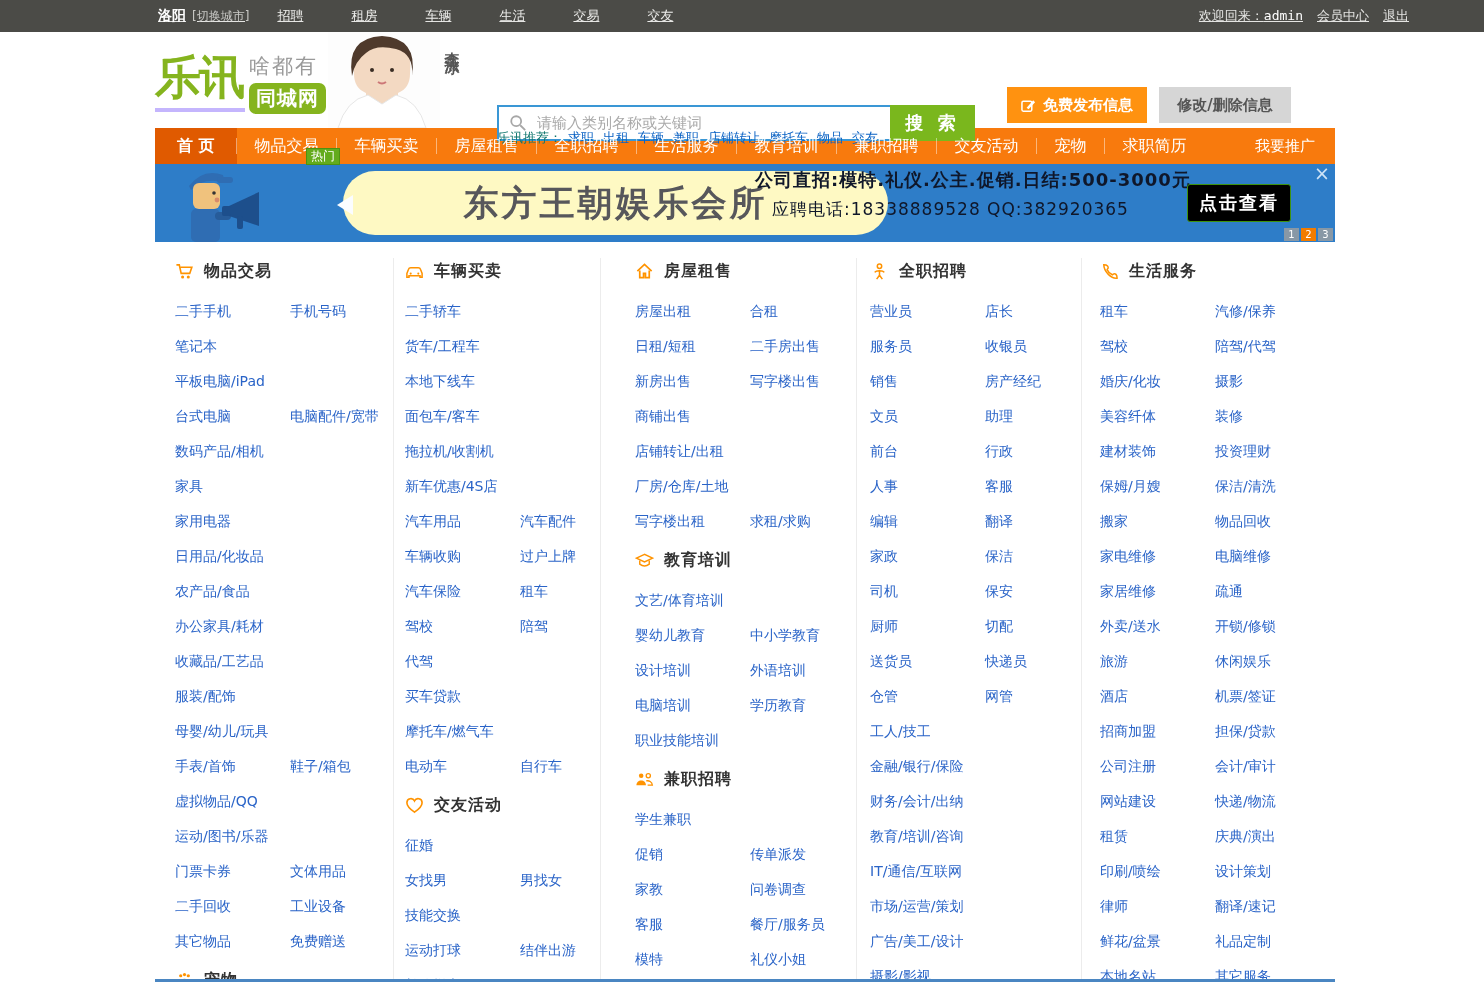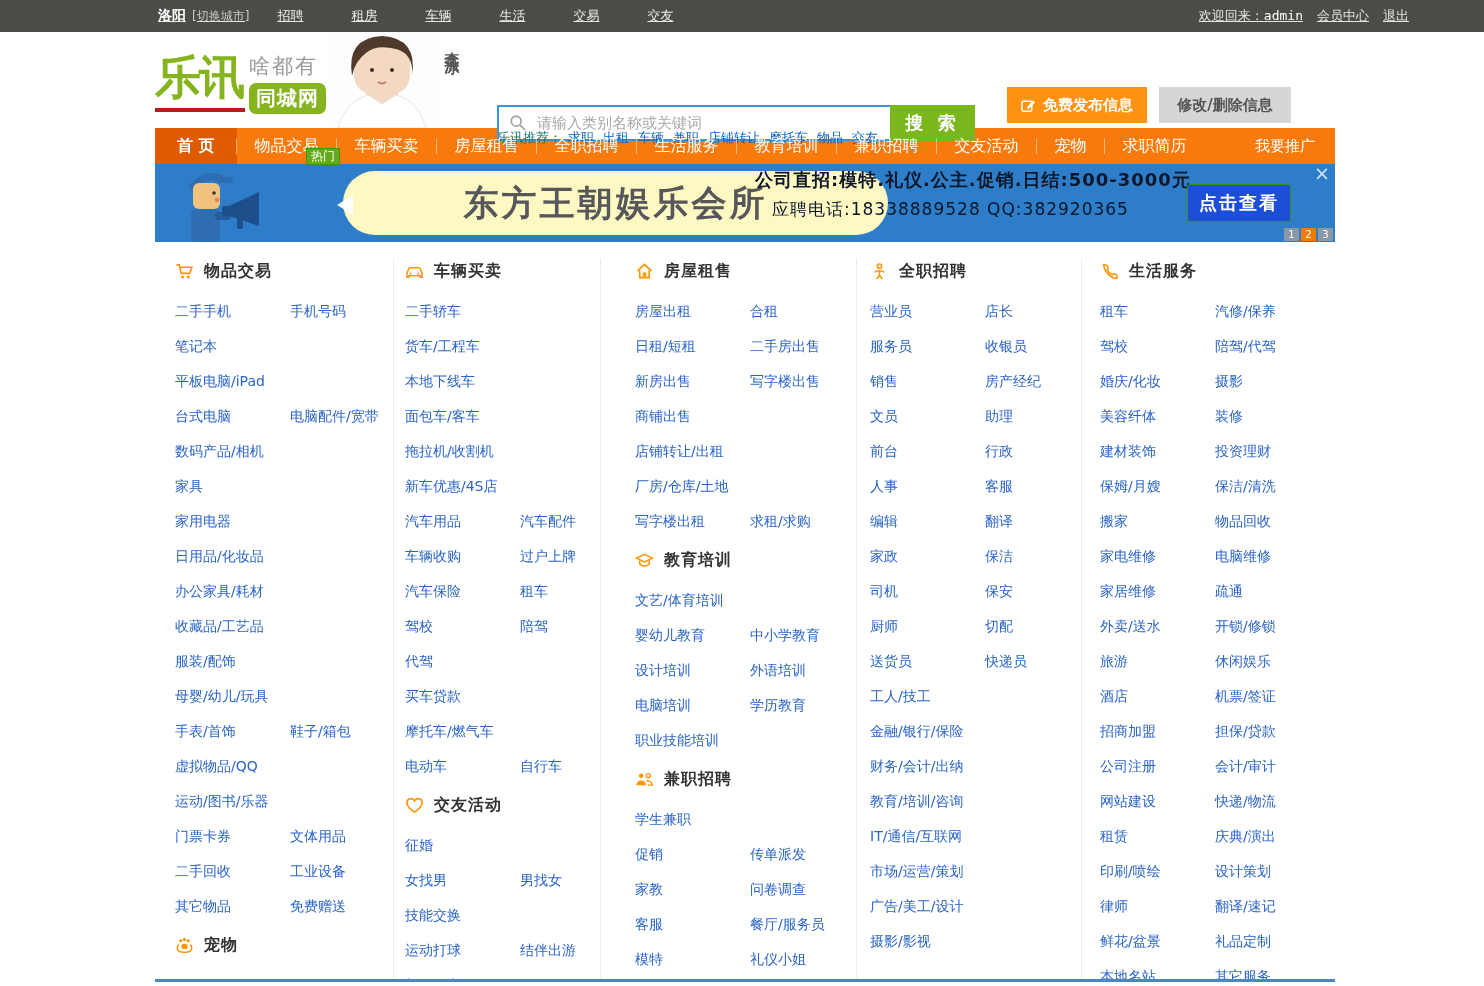--- a/index.html
+++ b/index.html
@@ -21,21 +21,21 @@
   .tb-link { color:#eeeeec; margin-right:48px; }
   .tb-right { margin-left:auto; display:flex; align-items:center; gap:14px; color:#e4e4e2; }
   .tb-user { font-family:"DejaVu Sans Mono","Liberation Mono",monospace; color:#fff; }
   .tb-right a { color:#e4e4e2; }
 
   
   .header { height:96px; position:relative; background:#fff; }
   .logo { position:absolute; left:155px; top:16px; display:flex; align-items:flex-start; }
   .logo-main {
     color:#85b41e; font-size:46px; font-weight:bold; line-height:58px;
-    border-bottom:4px solid #b91c1c; padding:0 2px 2px 0; letter-spacing:-2px;
+    border-bottom:4px solid #c4b5fd; padding:0 2px 2px 0; letter-spacing:-2px;
   }
   .logo-right { display:flex; flex-direction:column; margin-left:4px; margin-top:4px; }
   .logo-tagline { color:#9a9a9a; font-size:21px; margin-bottom:3px; letter-spacing:2px; }
   .logo-sub {
     background:#85b41e; color:#fff; font-weight:bold; font-size:20px;
     padding:2px 7px; border-radius:7px; letter-spacing:1px;
   }
   .model { position:absolute; left:328px; top:0; height:96px; display:flex; align-items:flex-start; }
   .model-name {
     writing-mode:vertical-rl; font-size:15px; font-weight:bold; color:#555;
@@ -106,21 +106,21 @@
   }
   .bn-bubble::before {
     content:""; position:absolute; left:-16px; top:24px;
     border:10px solid transparent; border-right:16px solid #fbfdff;
   }
   .bn-text { position:absolute; left:600px; top:4px; color:#0f172a; }
   .bn-line1 { font-size:18px; font-weight:bold; letter-spacing:1px; }
   .bn-line2 { font-size:17px; margin-top:6px; letter-spacing:1px;padding-left:17px; }
   .bn-btn {
     position:absolute; left:1032px; top:20px; width:104px; height:38px;
-    background:#1d4ed8; border:1px solid #3e930f; border-radius:3px;
+    background:#000000; border:1px solid #3e930f; border-radius:3px;
     color:#fff; font-size:18px; font-weight:bold; letter-spacing:2px; cursor:pointer;
     font-family:"DejaVu Sans","Liberation Sans",sans-serif;
   }
   .bn-close {
     position:absolute; right:5px; top:0px; color:#cfe4f7; font-size:19px; cursor:pointer;
     line-height:19px;
   }
   .bn-pages { position:absolute; right:2px; bottom:1px; display:flex; gap:2px; }
   .page {
     width:15px; height:13px; background:#8898a6; color:#fff; font-size:10px;
@@ -297,20 +297,23 @@
         <div class="cat-row">
           <a class="cat-link cell-l">家具</a>
         </div>
         <div class="cat-row">
           <a class="cat-link cell-l">家用电器</a>
         </div>
         <div class="cat-row">
           <a class="cat-link cell-l">日用品/化妆品</a>
         </div>
         <div class="cat-row">
+          <a class="cat-link cell-l">农产品/食品</a>
+        </div>
+        <div class="cat-row">
           <a class="cat-link cell-l">办公家具/耗材</a>
         </div>
         <div class="cat-row">
           <a class="cat-link cell-l">收藏品/工艺品</a>
         </div>
         <div class="cat-row">
           <a class="cat-link cell-l">服装/配饰</a>
         </div>
         <div class="cat-row">
           <a class="cat-link cell-l">母婴/幼儿/玩具</a>
@@ -589,20 +592,24 @@
         </div>
         <div class="cat-row">
           <a class="cat-link cell-l">厨师</a>
           <a class="cat-link">切配</a>
         </div>
         <div class="cat-row">
           <a class="cat-link cell-l">送货员</a>
           <a class="cat-link">快递员</a>
         </div>
         <div class="cat-row">
+          <a class="cat-link cell-l">仓管</a>
+          <a class="cat-link">网管</a>
+        </div>
+        <div class="cat-row">
           <a class="cat-link cell-l">工人/技工</a>
         </div>
         <div class="cat-row">
           <a class="cat-link cell-l">金融/银行/保险</a>
         </div>
         <div class="cat-row">
           <a class="cat-link cell-l">财务/会计/出纳</a>
         </div>
         <div class="cat-row">
           <a class="cat-link cell-l">教育/培训/咨询</a>

